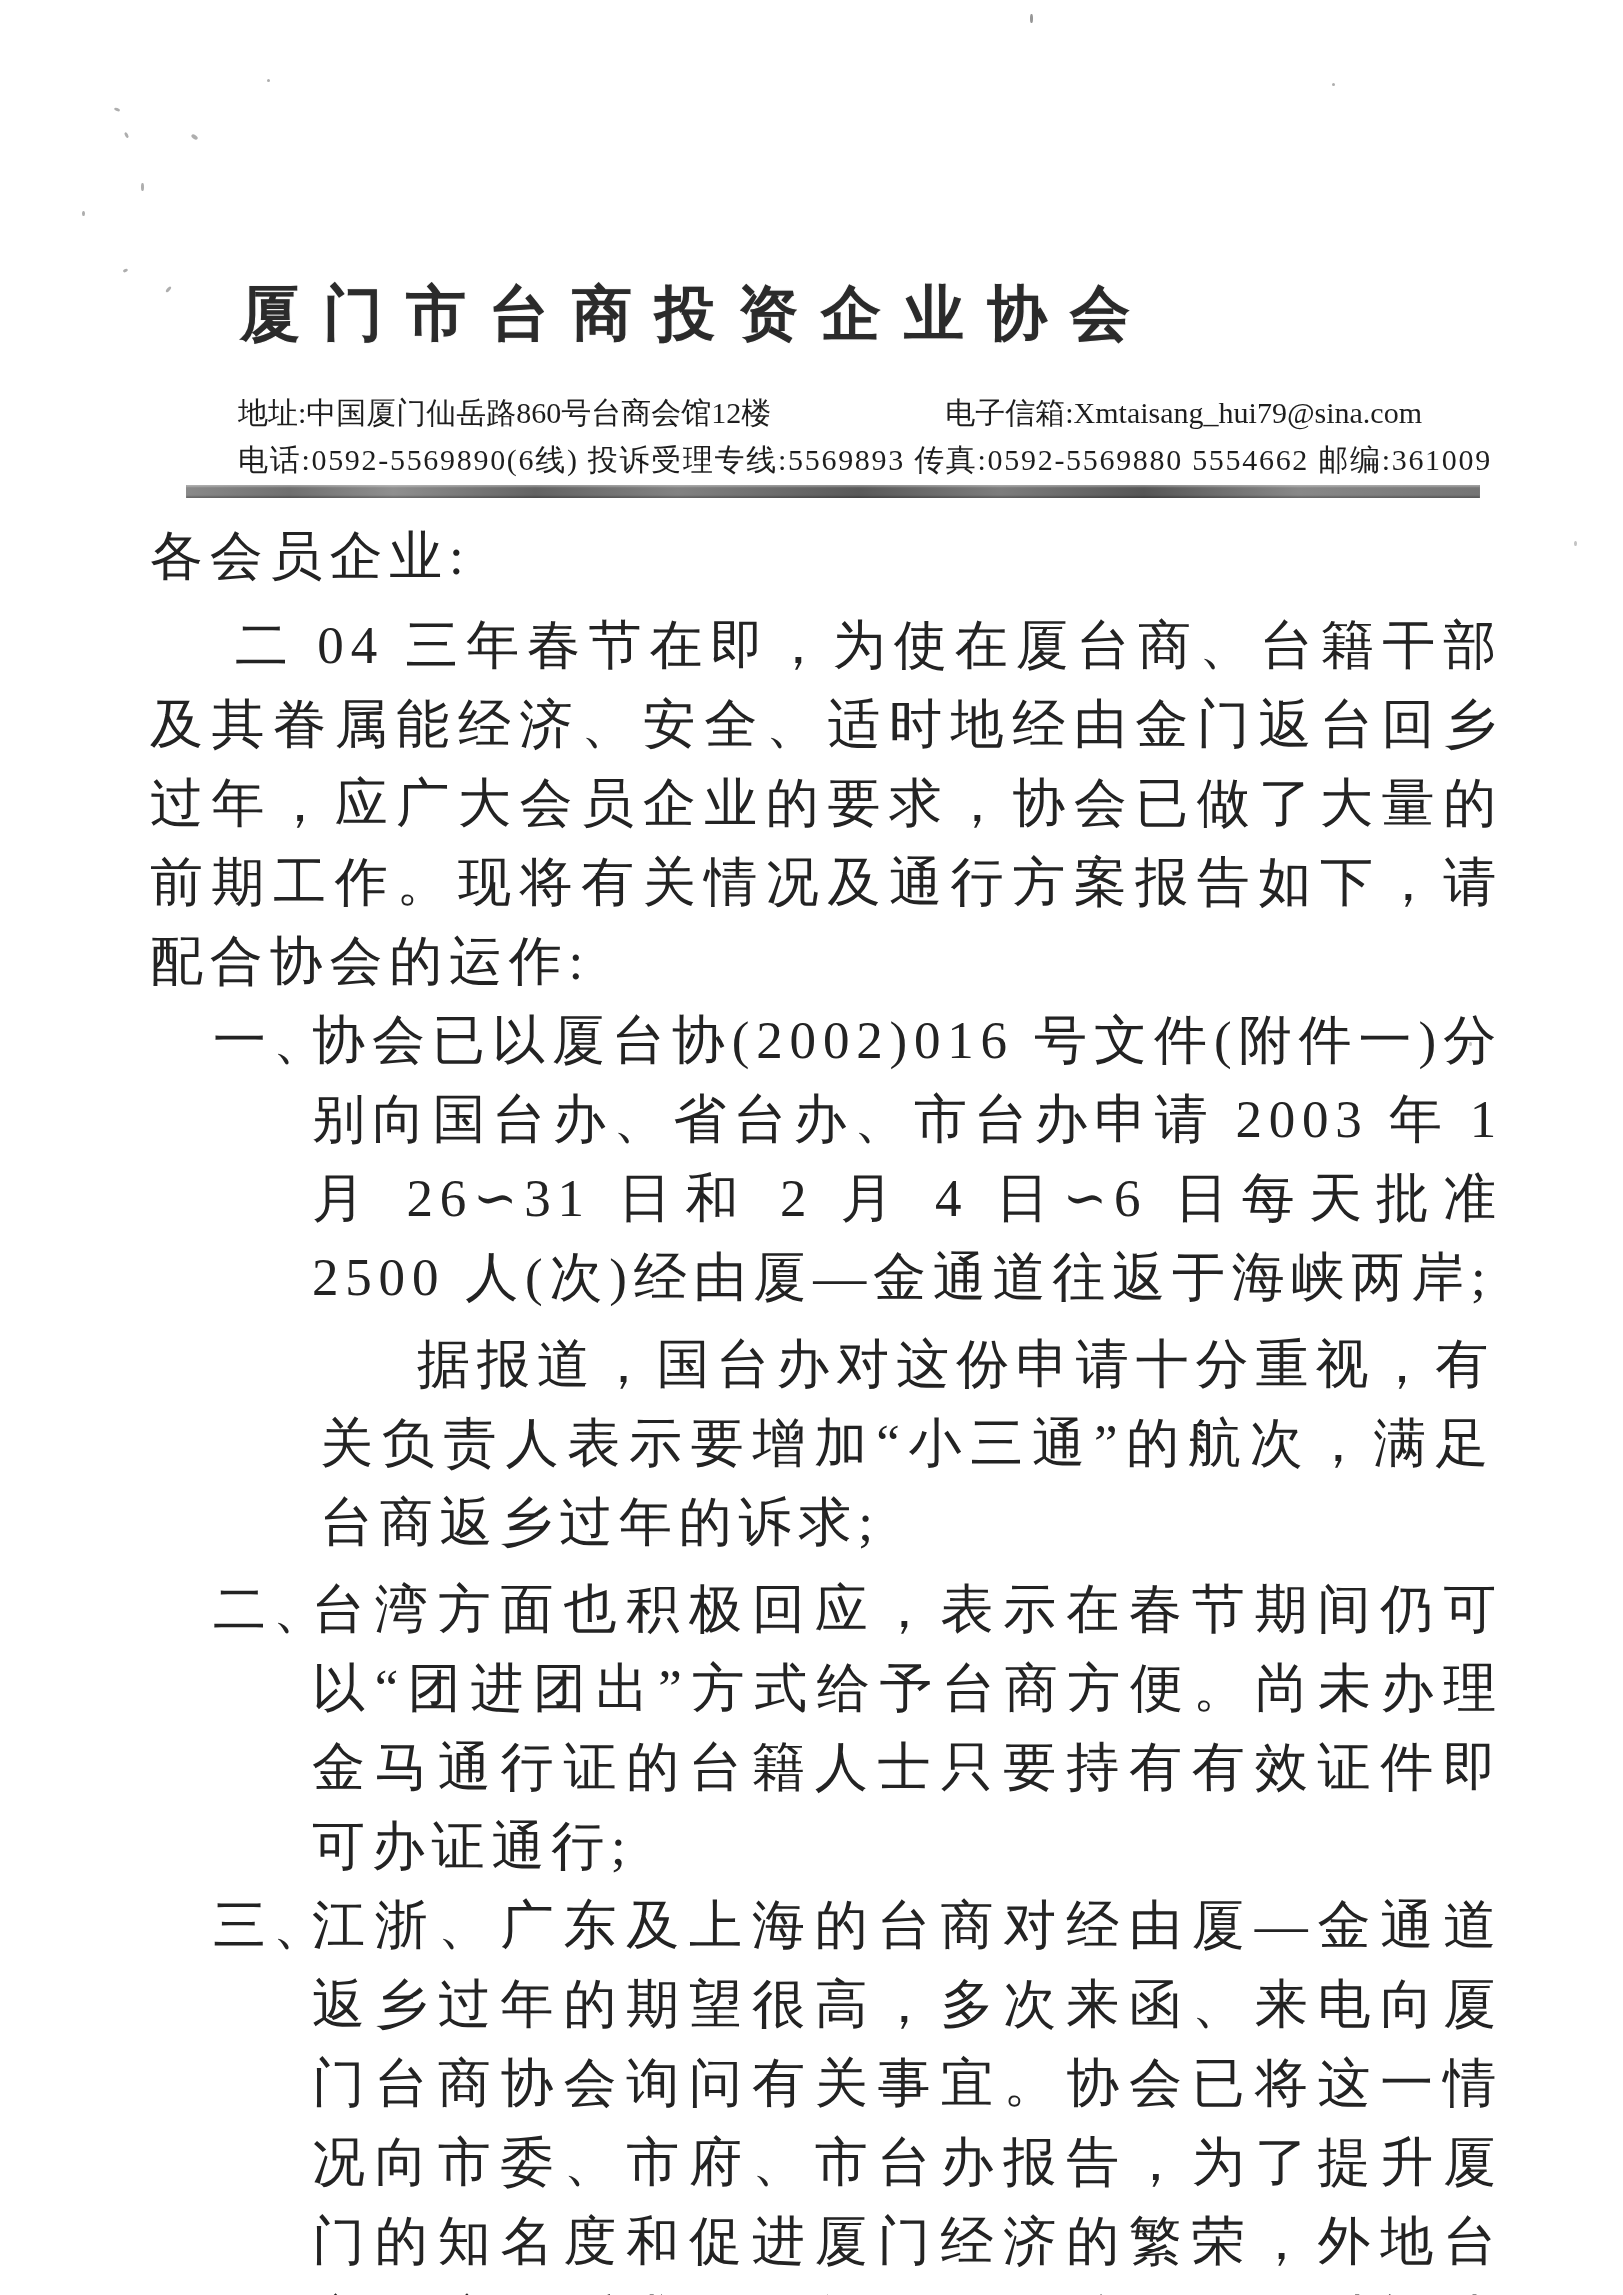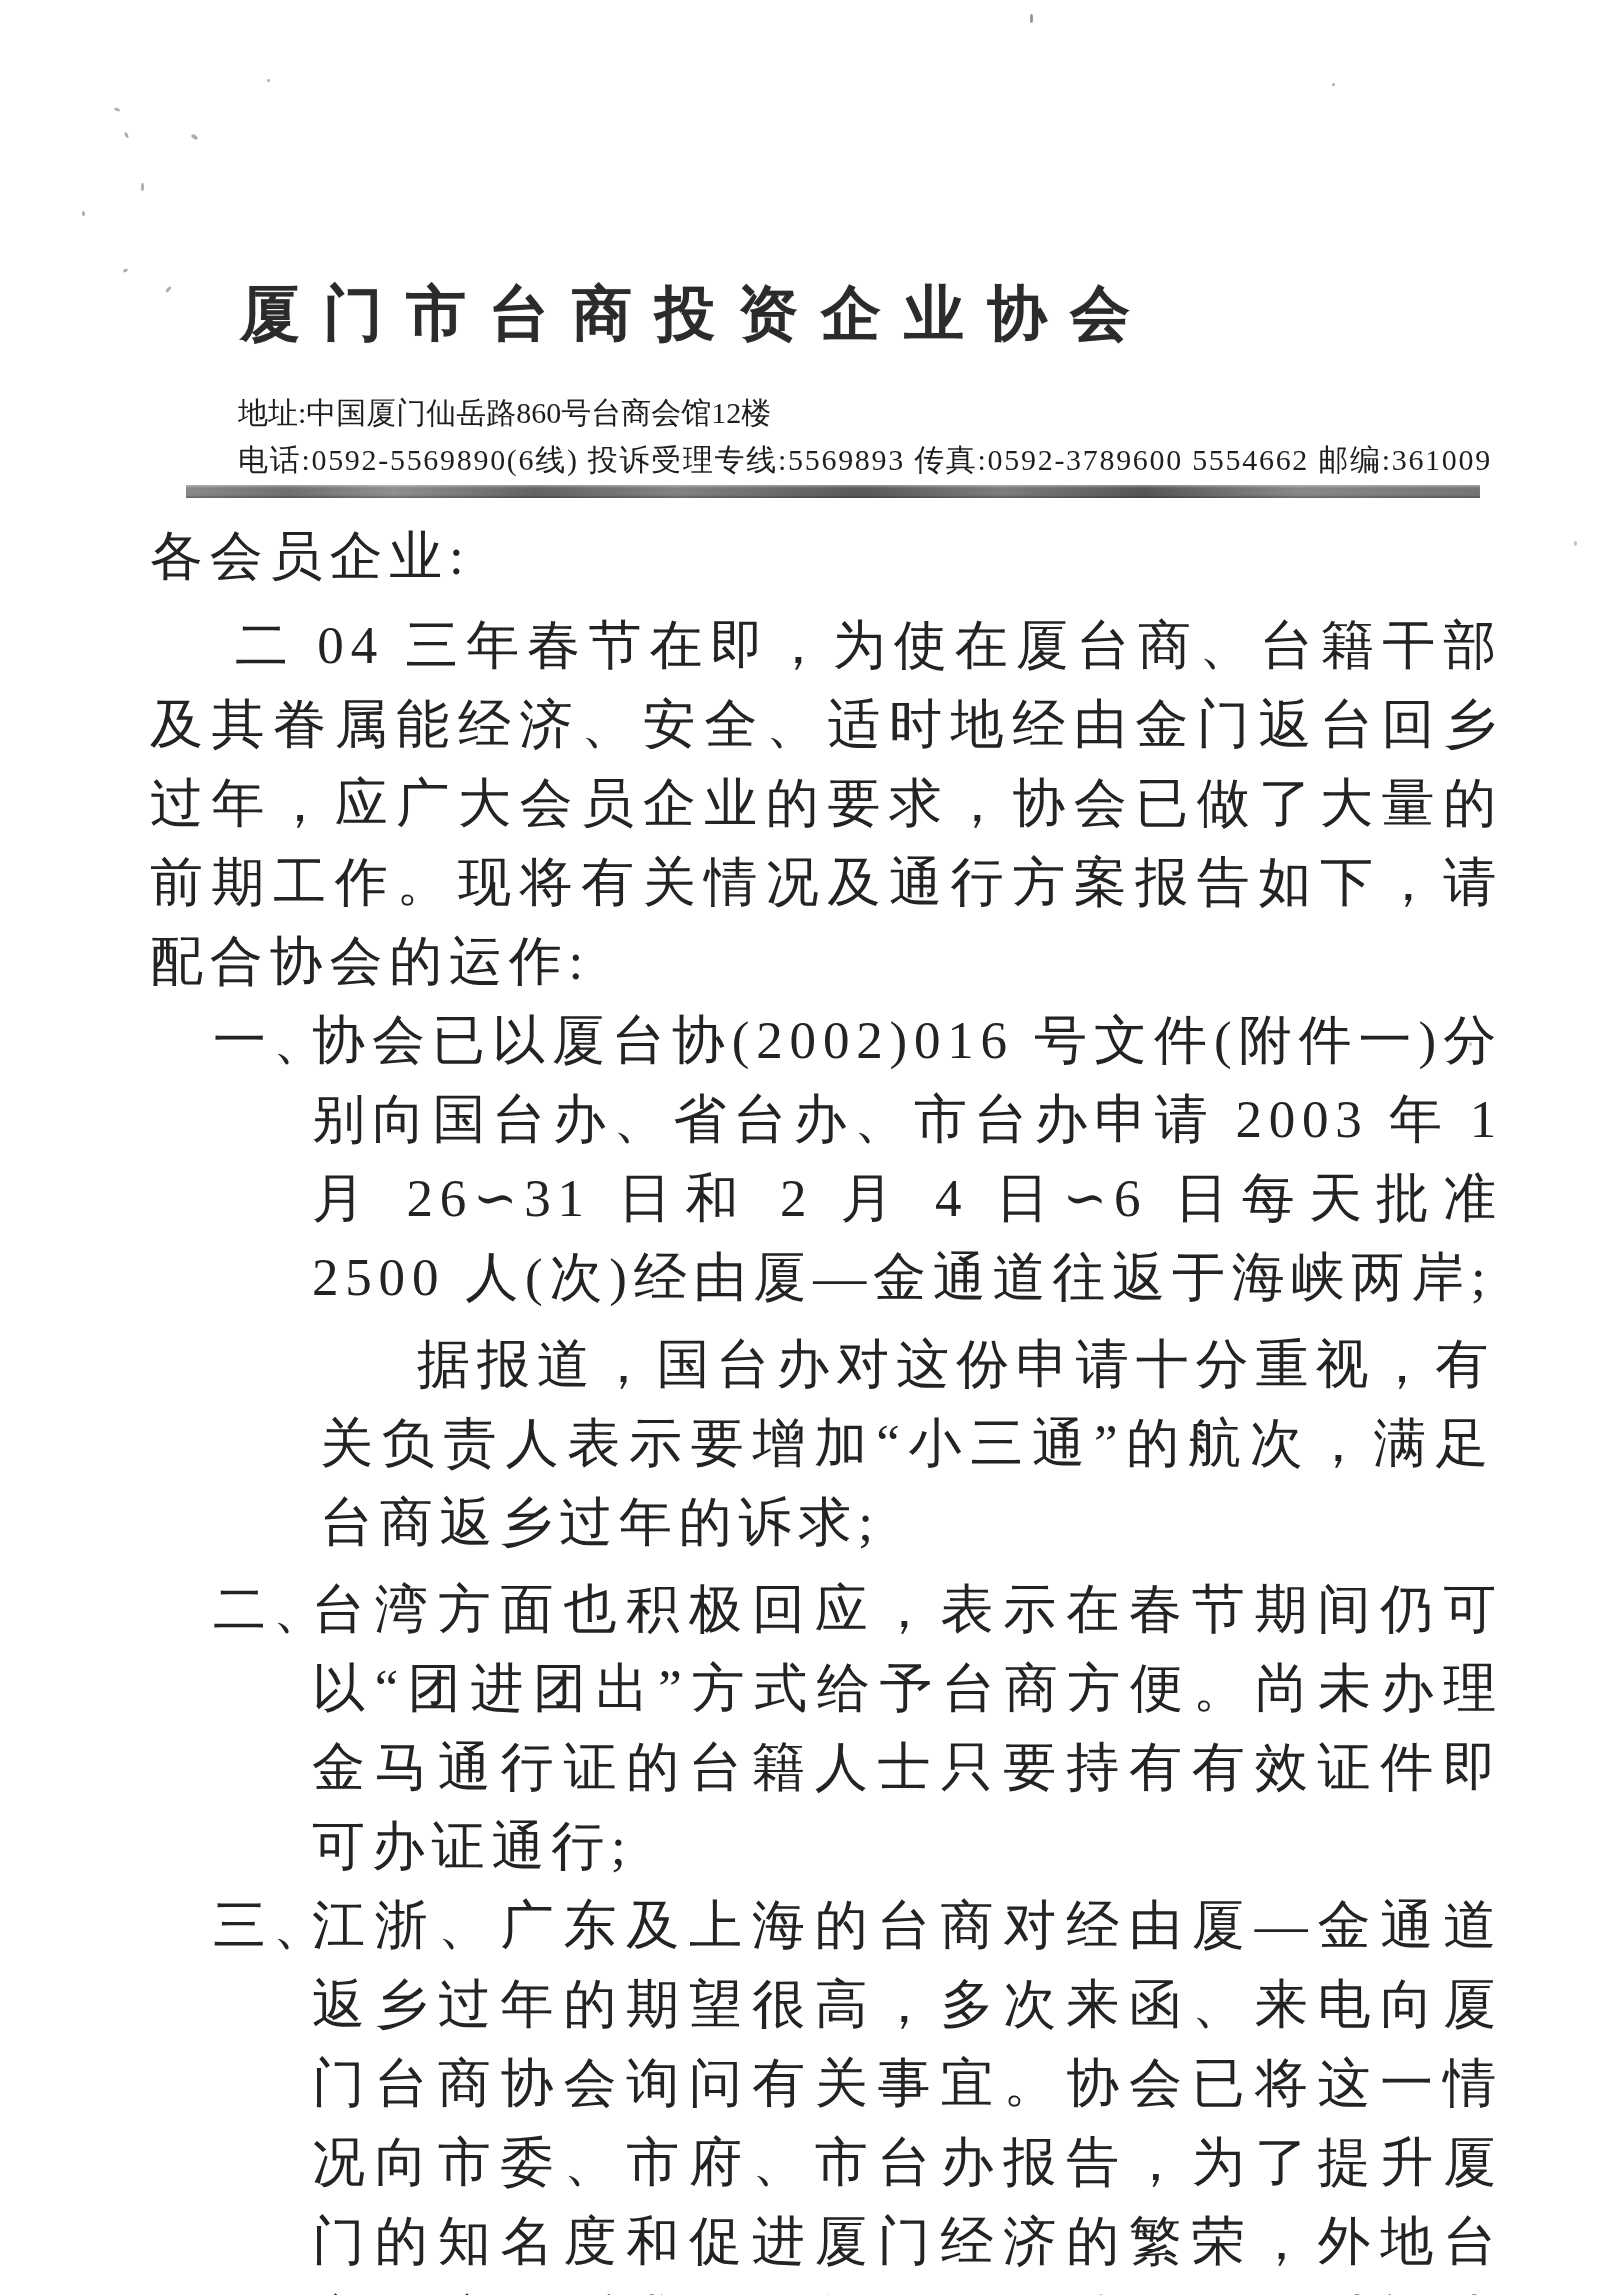--- a/index.html
+++ b/index.html
@@ -136,22 +136,23 @@
   <div class="noise n9"></div>
   <div class="noise n10"></div>
   <div class="noise n11"></div>
   <div class="noise n12"></div>
 
   <h1 class="title">厦门市台商投资企业协会</h1>
 
   <div class="contact-block">
     <div class="contact-row1">
       <span>地址:中国厦门仙岳路860号台商会馆12楼</span>
+      <span>电子信箱:Xmtaisang_hui79@sina.com</span>
     </div>
-    <div class="contact-row2">电话:0592-5569890(6线) 投诉受理专线:5569893 传真:0592-3789600 5554662 邮编:361009</div>
+    <div class="contact-row2">电话:0592-5569890(6线) 投诉受理专线:5569893 传真:0592-5569880 5554662 邮编:361009</div>
   </div>
 
   <div class="divider"></div>
 
   <main class="body">
 
     <div class="salutation">各会员企业:</div>
 
     <p class="intro">二 04 三年春节在即，为使在厦台商、台籍干部及其眷属能经济、安全、适时地经由金门返台回乡过年，应广大会员企业的要求，协会已做了大量的前期工作。现将有关情况及通行方案报告如下，请配合协会的运作:</p>
 

